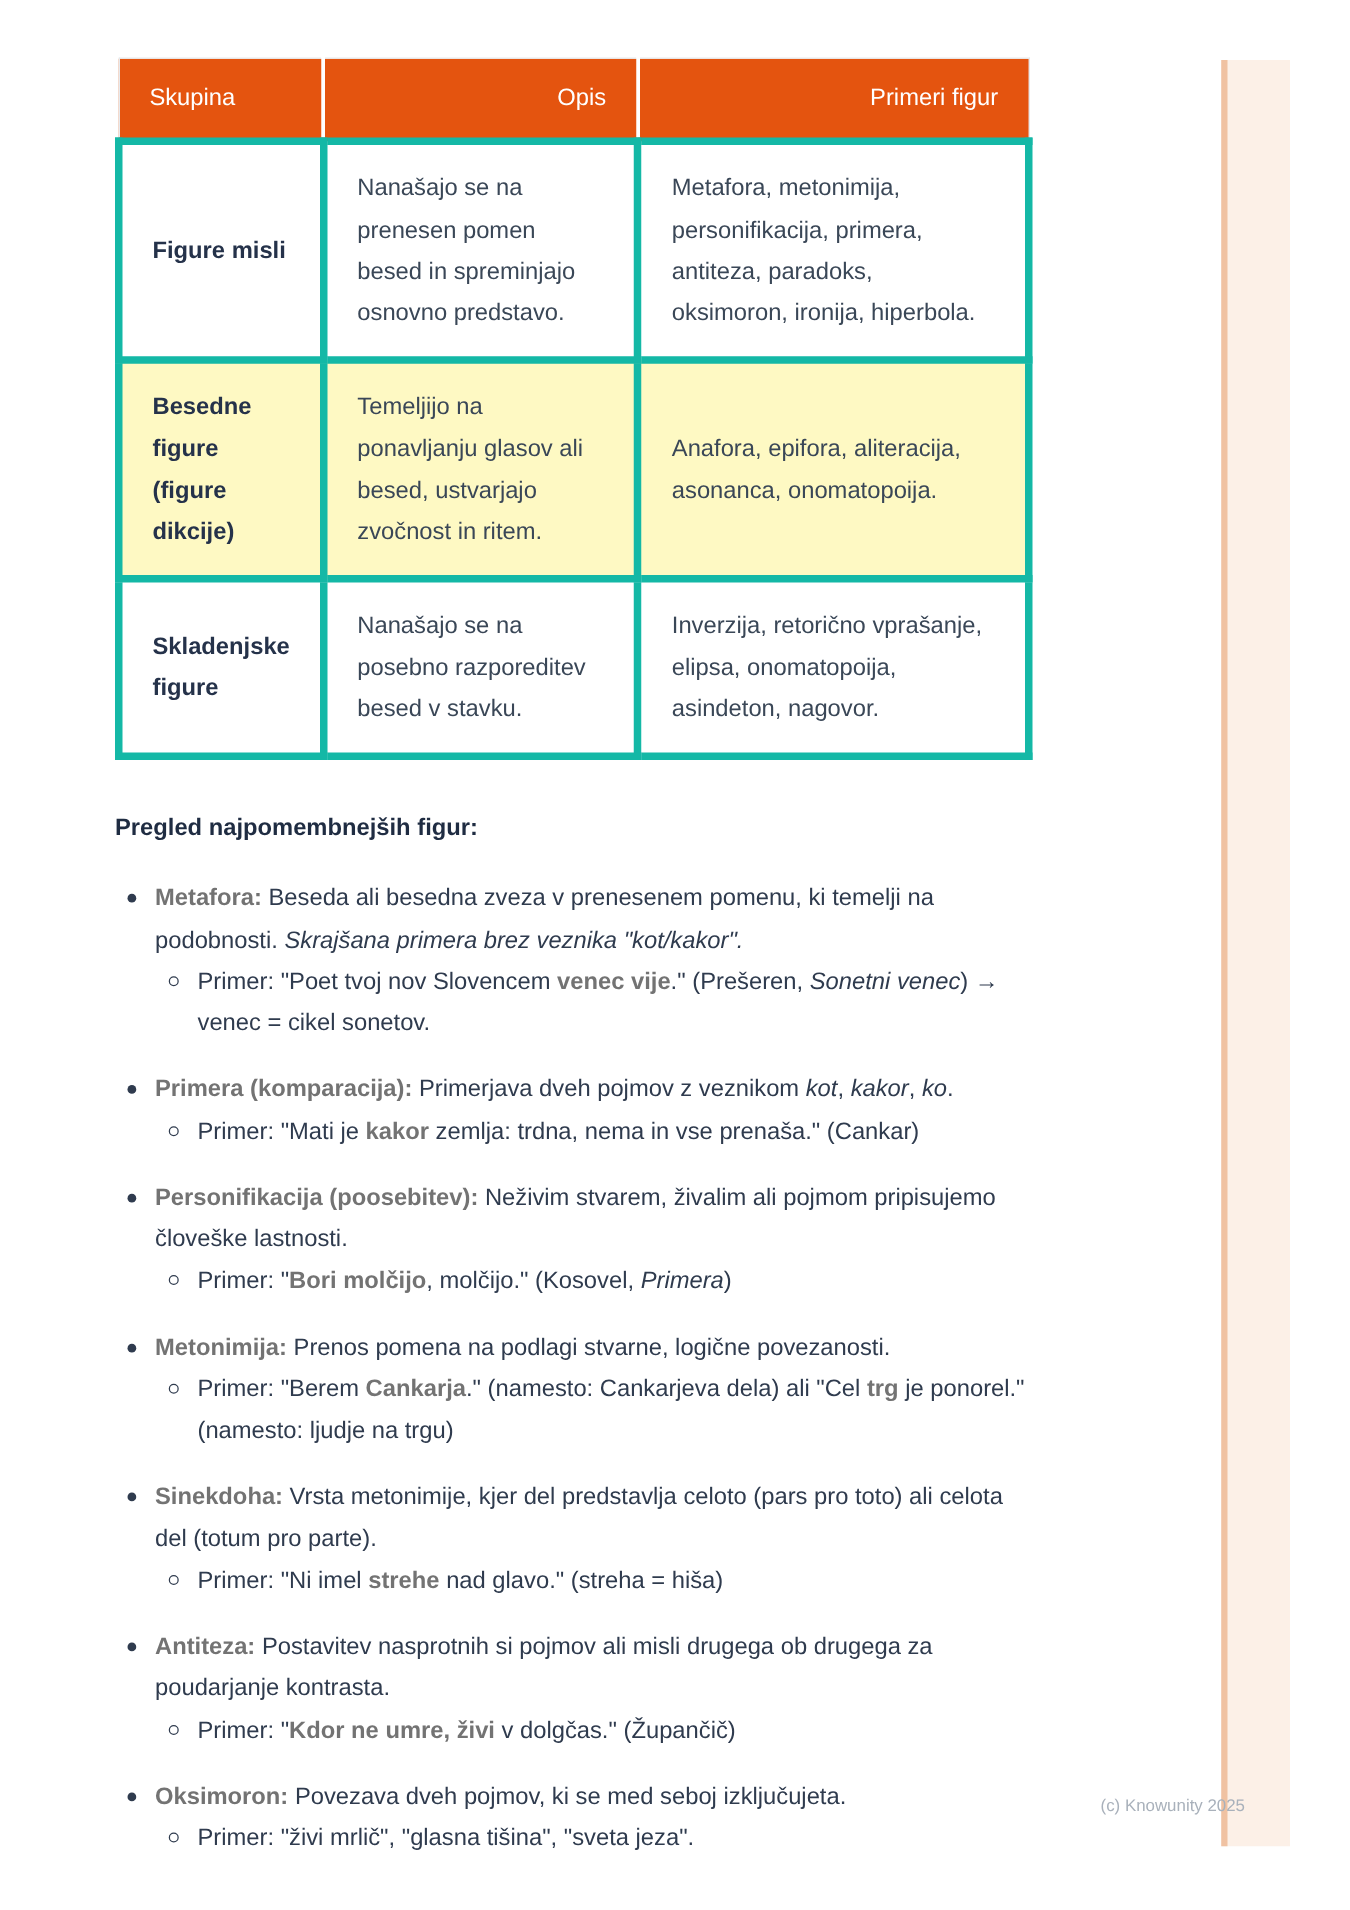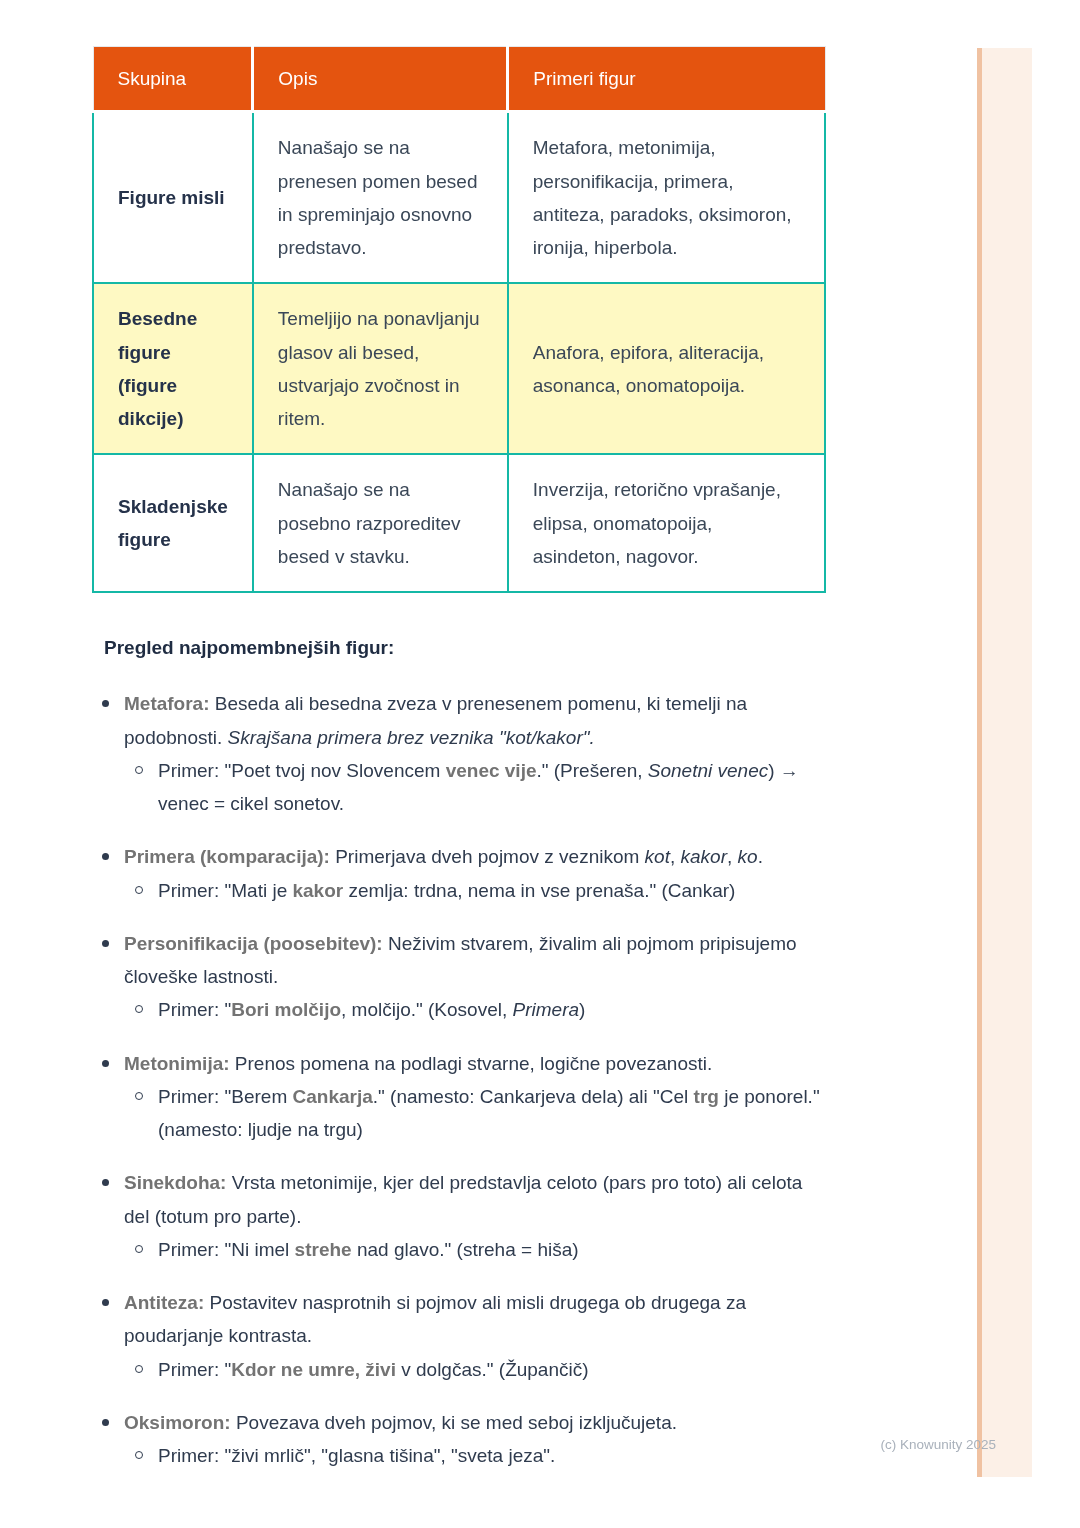--- a/index.html
+++ b/index.html
@@ -48,41 +48,41 @@
 
   table.fig-table thead th{
     background:#E4540F;
     color:#ffffff;
     font-weight:400;
     font-size:19px;
     text-align:left;
     padding:15px 24px;
     border-bottom:3px solid #ffffff;
   }
-  table.fig-table thead th + th{border-left:3px solid #ffffff;}
+  table.fig-table thead th + th{border-left:3px solid #ffffff;text-align:right;}
 
   table.fig-table tbody td{
-    border:2px solid #14b8a6;
+    border:6px solid #14b8a6;
     padding:18px 24px;
     color:#3A4757;
     vertical-align:middle;
     line-height:1.75;
   }
   table.fig-table tbody tr:nth-child(2){background:#fef9c3;}
   table.fig-table tbody td.group{
     font-weight:700;
     color:#25324A;
   }
 
   
   .sec-heading{
     font-size:19px;
     font-weight:700;
     color:#1F2C42;
-    margin:38px 0 23px 12px;
+    margin:38px 0 23px 0;
     line-height:1.75;
   }
 
   
   ul.l1, ul.l2{list-style:none;margin:0;padding:0;}
   ul.l1 > li{
     position:relative;
     padding-left:32px;
     margin-bottom:20px;
   }

